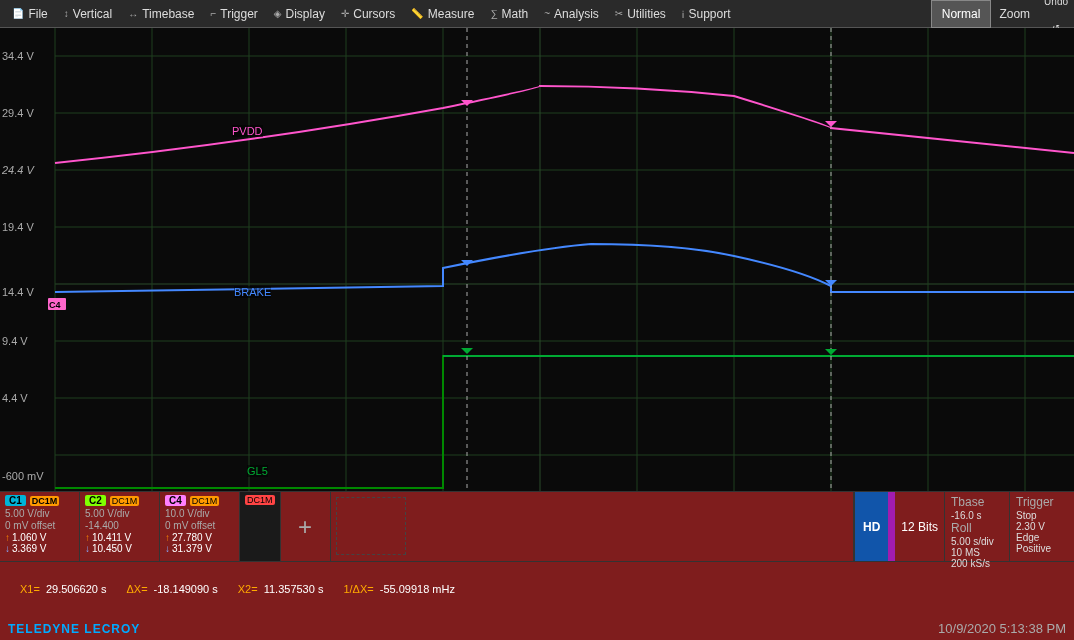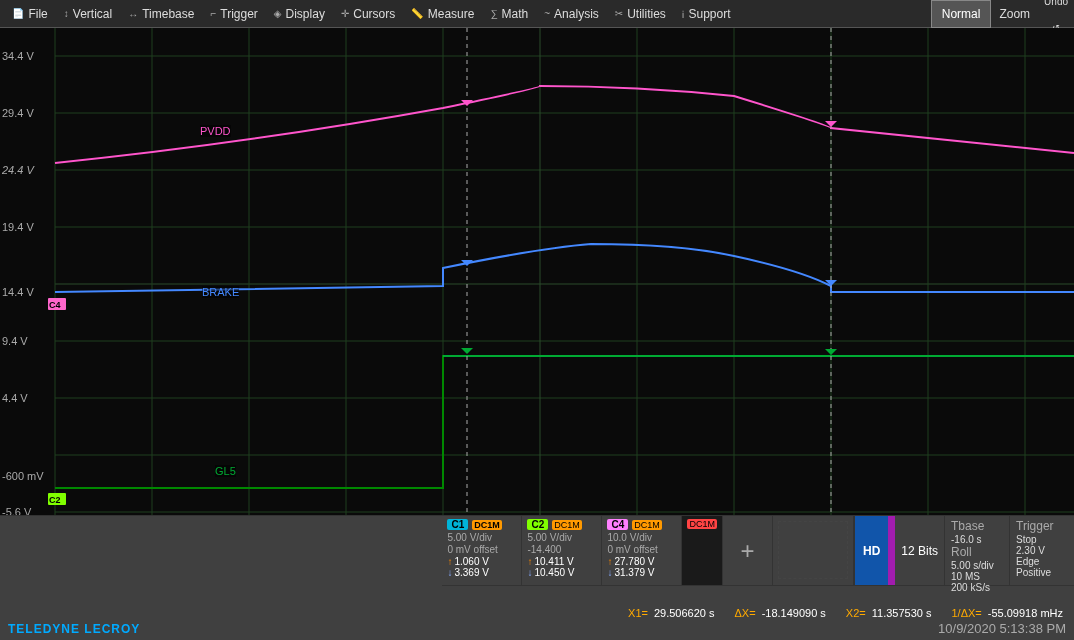--- a/index.html
+++ b/index.html
@@ -104,34 +104,34 @@
       top: 0; left: 0;
       width: 100%;
       height: 100%;
     }
 
     
     .ch-label {
       position: absolute;
       font-size: 11px;
       background: rgba(0,0,0,0.5);
+      margin-left: 32px;
     }
 
     
     #bottom-bar {
       position: absolute;
       bottom: 0;
       left: 0;
       width: 1074px;
-      height: 125px;
-      background: #404040;
+      height: 149px;
+      background: #7f1d1d;
       border-top: 1px solid #333;
       display: flex;
       flex-direction: column;
-      align-items: flex-end;
     }
 
     #channel-row {
       display: flex;
       height: 70px;
       border-bottom: 1px solid #333;
     }
 
     .ch-block {
       display: flex;
@@ -214,21 +214,21 @@
       font-size: 12px;
       color: #fff;
       border-left: 7px solid #a21caf;
     }
 
     
     #meas-row {
       display: flex;
       height: 54px;
       align-items: center;
-      padding: 4px 11px;
+      padding: 4px 20px;
       gap: 20px;
       font-size: 11px;
     }
     .meas-pair { display: flex; gap: 6px; color: #fff; }
     .meas-key { color: #ffaa00; }
     .meas-val { color: #fff; }
 
     
     #brand {
       position: absolute;

